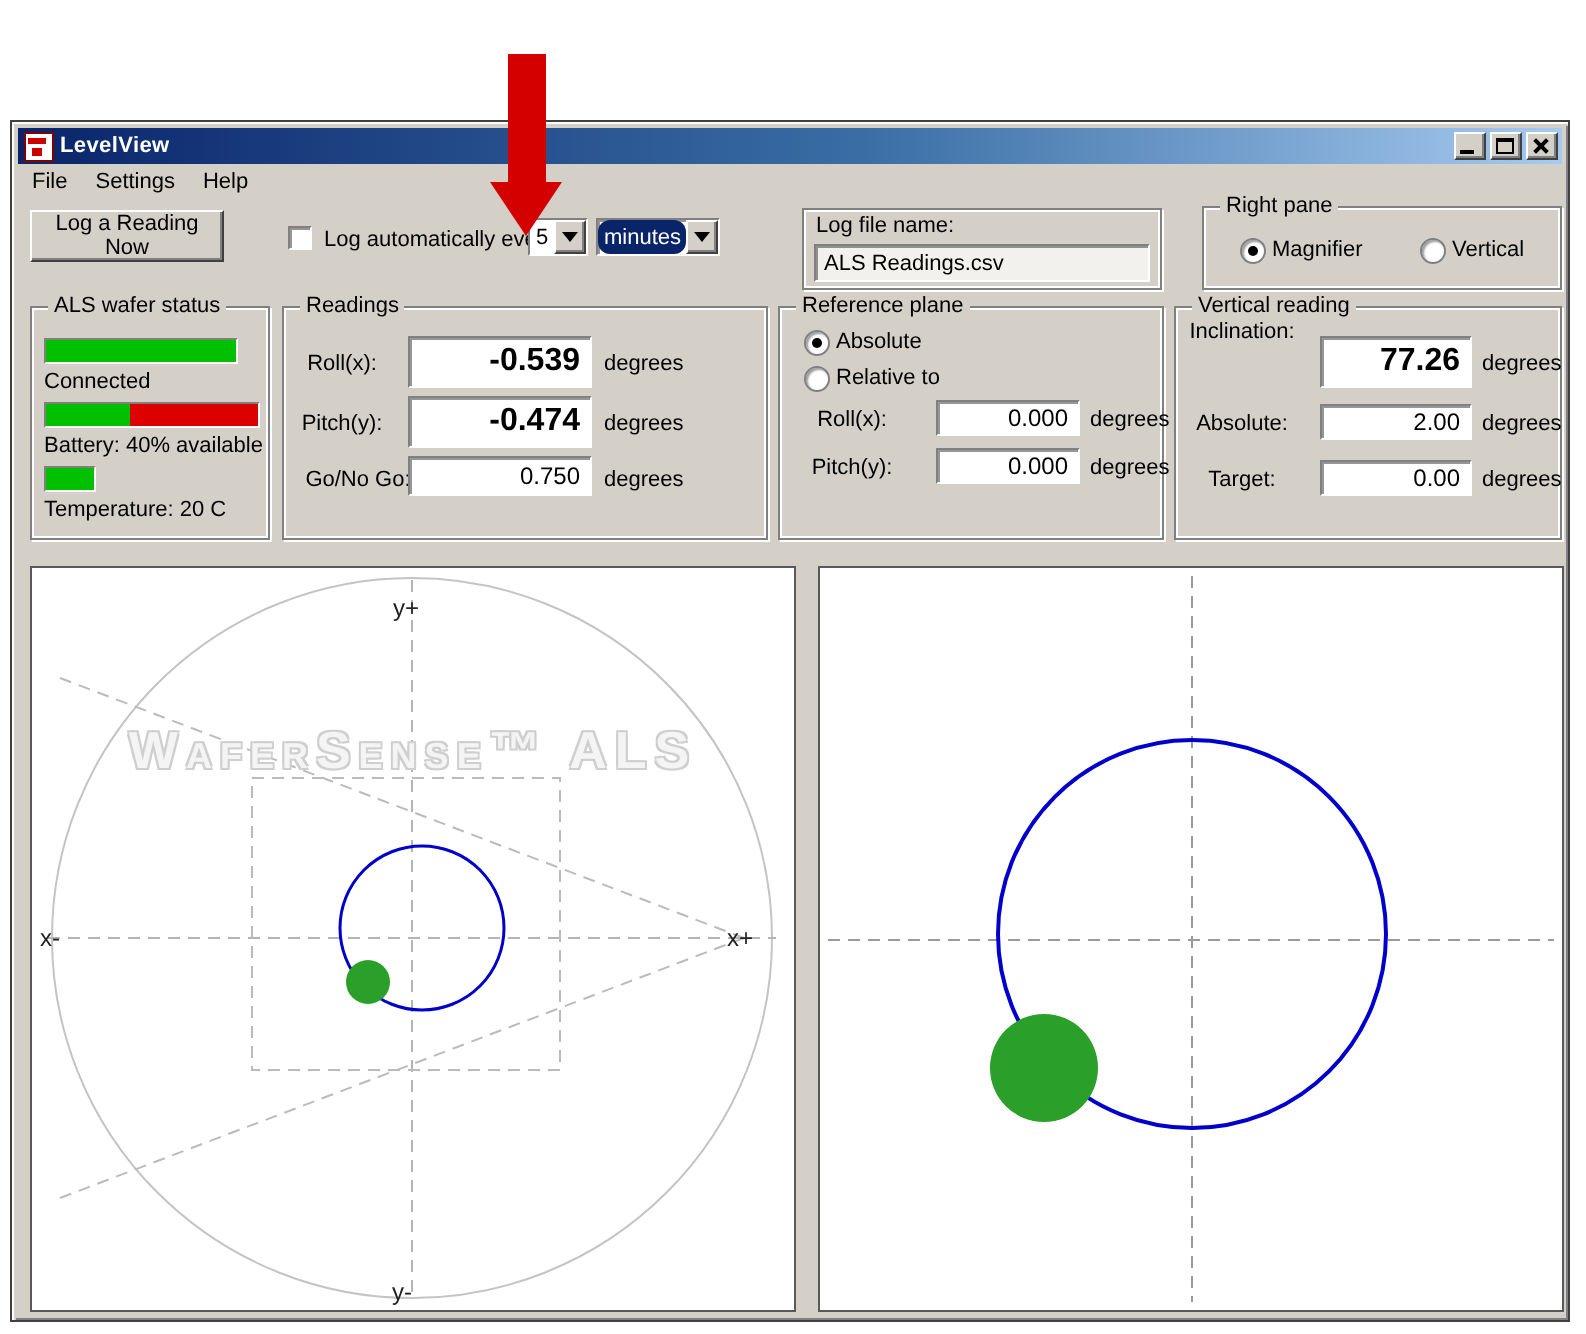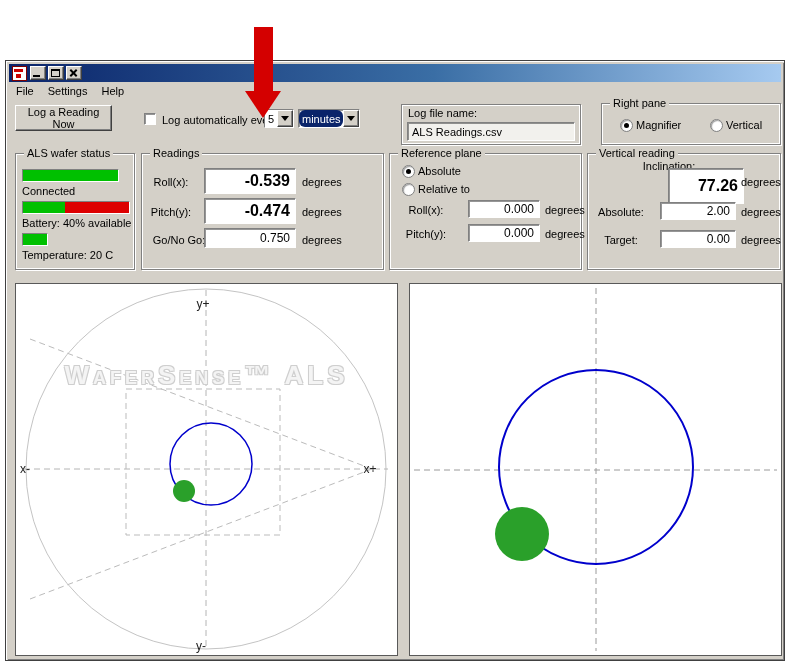--- a/index.html
+++ b/index.html
@@ -99,20 +99,21 @@
 
 <svg class="arrow-overlay" width="40" height="92">
   <rect x="11" y="0" width="19" height="66" fill="#d40000"></rect>
   <polygon points="2,64 38,64 20,91" fill="#d40000"></polygon>
 </svg>
 
 <div class="window">
 
   <div class="titlebar">
     <span class="app-icon"></span>
+    <span class="title-text">LevelView</span>
     <span class="winbtns">
       <span class="winbtn">
           <span class="g-min"></span>
         </span>
       <span class="winbtn">
           <span class="g-max"></span>
         </span>
       <span class="winbtn">
           <span class="g-x1"></span>
           <span class="g-x2"></span>
@@ -197,22 +198,22 @@
     <span class="lbl rlbl" style="left:0; top:50px; width:72px;">Roll(x):</span>
     <div class="value sunken" style="left:78px; top:46px; width:72px; height:18px;">0.000</div>
     <span class="lbl" style="left:155px; top:50px;">degrees</span>
     <span class="lbl rlbl" style="left:0; top:74px; width:72px;">Pitch(y):</span>
     <div class="value sunken" style="left:78px; top:70px; width:72px; height:18px;">0.000</div>
     <span class="lbl" style="left:155px; top:74px;">degrees</span>
   </div>
 
   <div class="group" style="left:581px; top:92px; width:194px; height:117px;">
     <span class="caption">Vertical reading</span>
-    <span class="lbl rlbl" style="left:0; top:6px; width:66px;margin-left:48px;">Inclination:</span>
-    <div class="value big sunken" style="left:72px; top:14px; width:76px; height:36px;margin-left:8px;">77.26</div>
+    <span class="lbl rlbl" style="left:0; top:6px; width:66px;">Inclination:</span>
+    <div class="value big sunken" style="left:72px; top:14px; width:76px; height:26px;">77.26</div>
     <span class="lbl" style="left:153px; top:22px;">degrees</span>
     <span class="lbl rlbl" style="left:0; top:52px; width:66px;">Absolute:</span>
     <div class="value sunken" style="left:72px; top:48px; width:76px; height:18px;">2.00</div>
     <span class="lbl" style="left:153px; top:52px;">degrees</span>
     <span class="lbl rlbl" style="left:0; top:80px; width:66px;">Target:</span>
     <div class="value sunken" style="left:72px; top:76px; width:76px; height:18px;">0.00</div>
     <span class="lbl" style="left:153px; top:80px;">degrees</span>
   </div>
 
   <div class="panel" style="left:9px; top:222px; width:383px; height:373px;">

